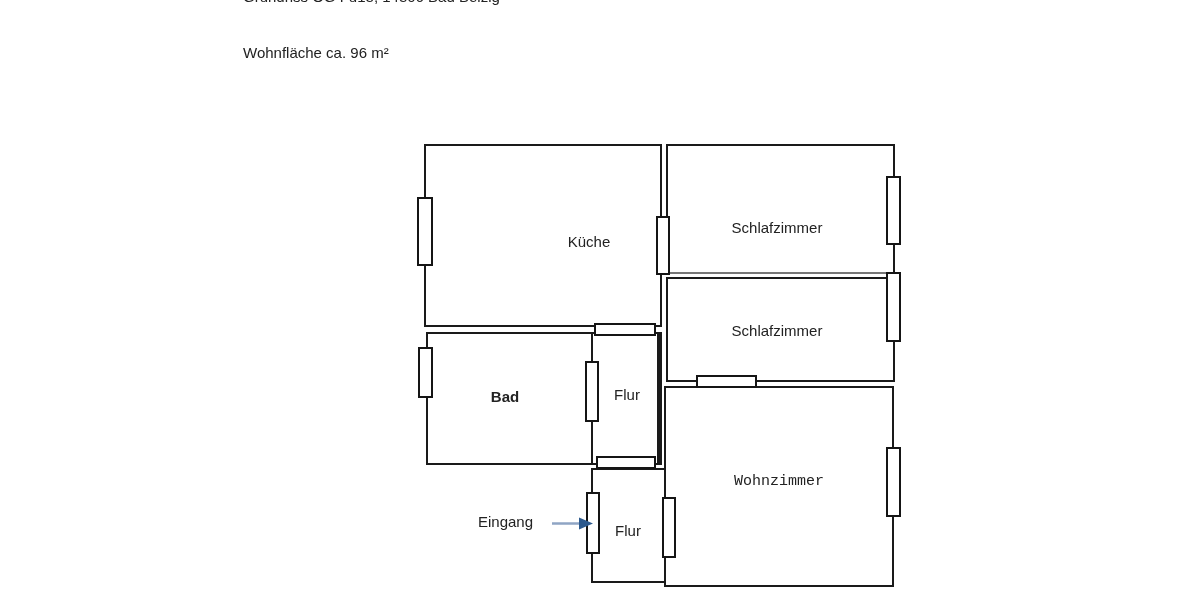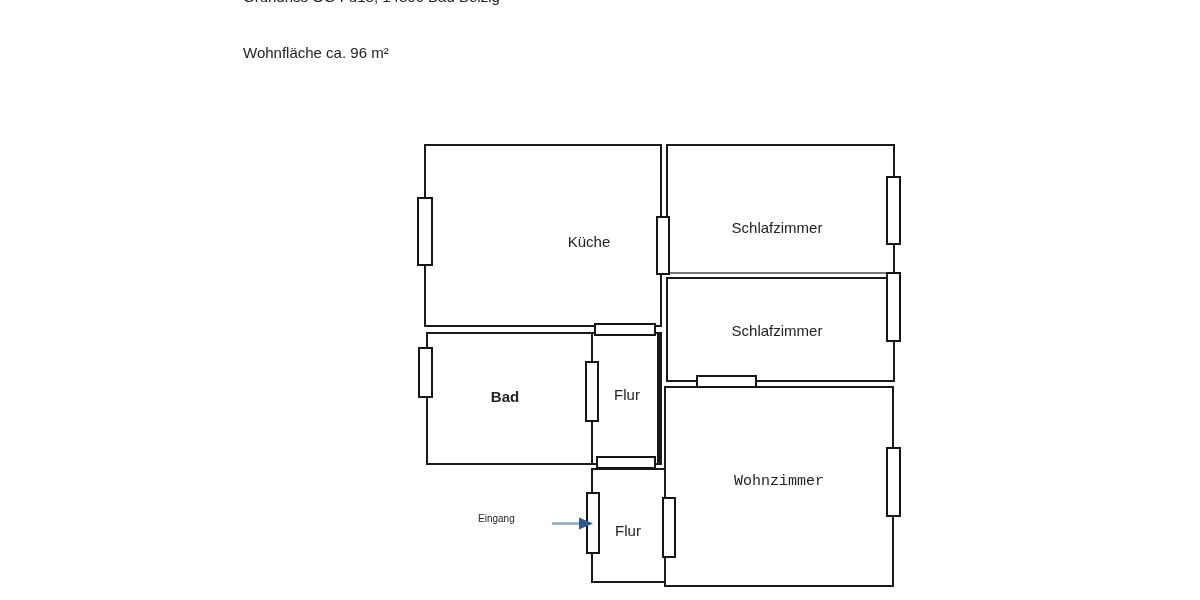--- a/index.html
+++ b/index.html
@@ -52,21 +52,21 @@
   #door-kueche-kinderzimmer   { left:656px; top:216px; width:14px; height:59px; }
   #door-kueche-flur           { left:594px; top:323px; width:62px; height:13px; }
   #door-bad-flur              { left:585px; top:361px; width:14px; height:61px; }
   #door-flur-flur             { left:596px; top:456px; width:60px; height:13px; }
   #door-schlafzimmer-wohnzimmer { left:696px; top:375px; width:61px; height:13px; }
   #door-entrance              { left:586px; top:492px; width:14px; height:62px; }
   #door-flur-wohnzimmer       { left:662px; top:497px; width:14px; height:61px; }
 
   #entrance-label {
     position:absolute; left:478px; top:513px; z-index:3;
-    font-size:10px; color:#222; white-space:nowrap;
+    font-size:15px; color:#222; white-space:nowrap;
   }
   #entrance-arrow { position:absolute; left:550px; top:516px; z-index:3; }
 </style>
 </head>
 <body>
 
 <div class="page">
 
   <div id="title-line" class="doc-text">Grundriss OG Fu18, 14806 Bad Belzig</div>
   <div id="area-line" class="doc-text">Wohnfläche ca. 96 m²</div>

